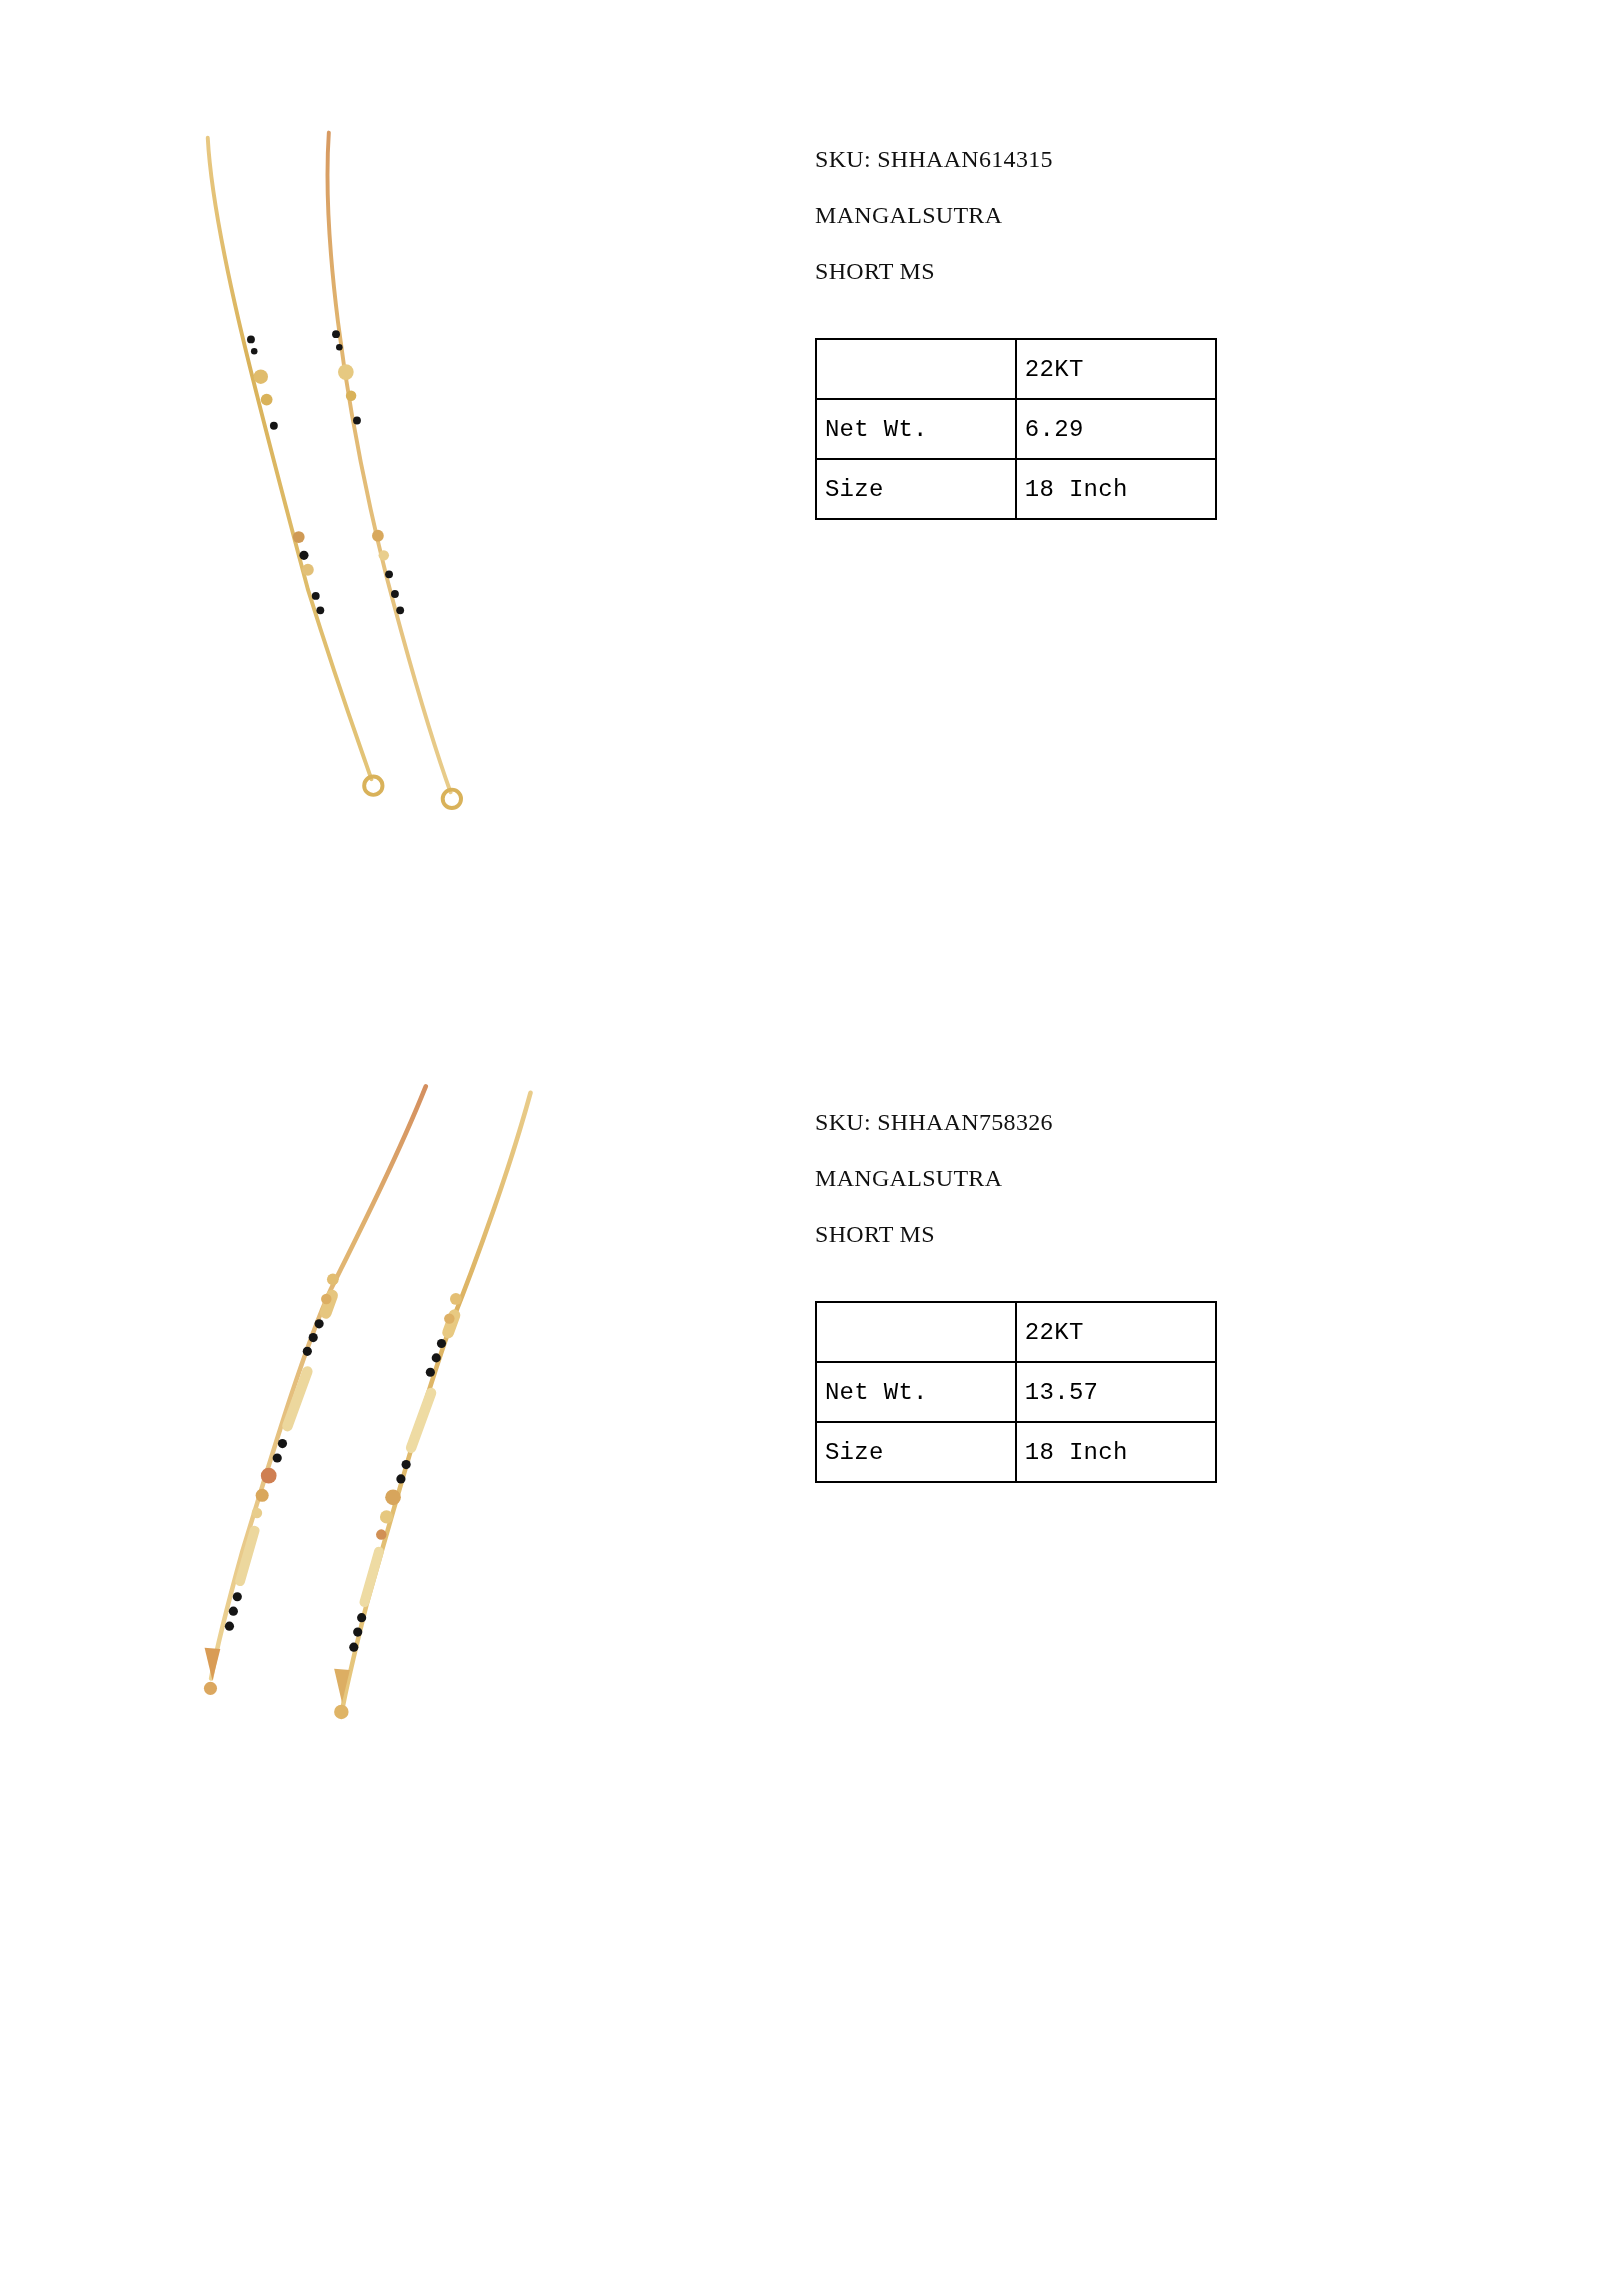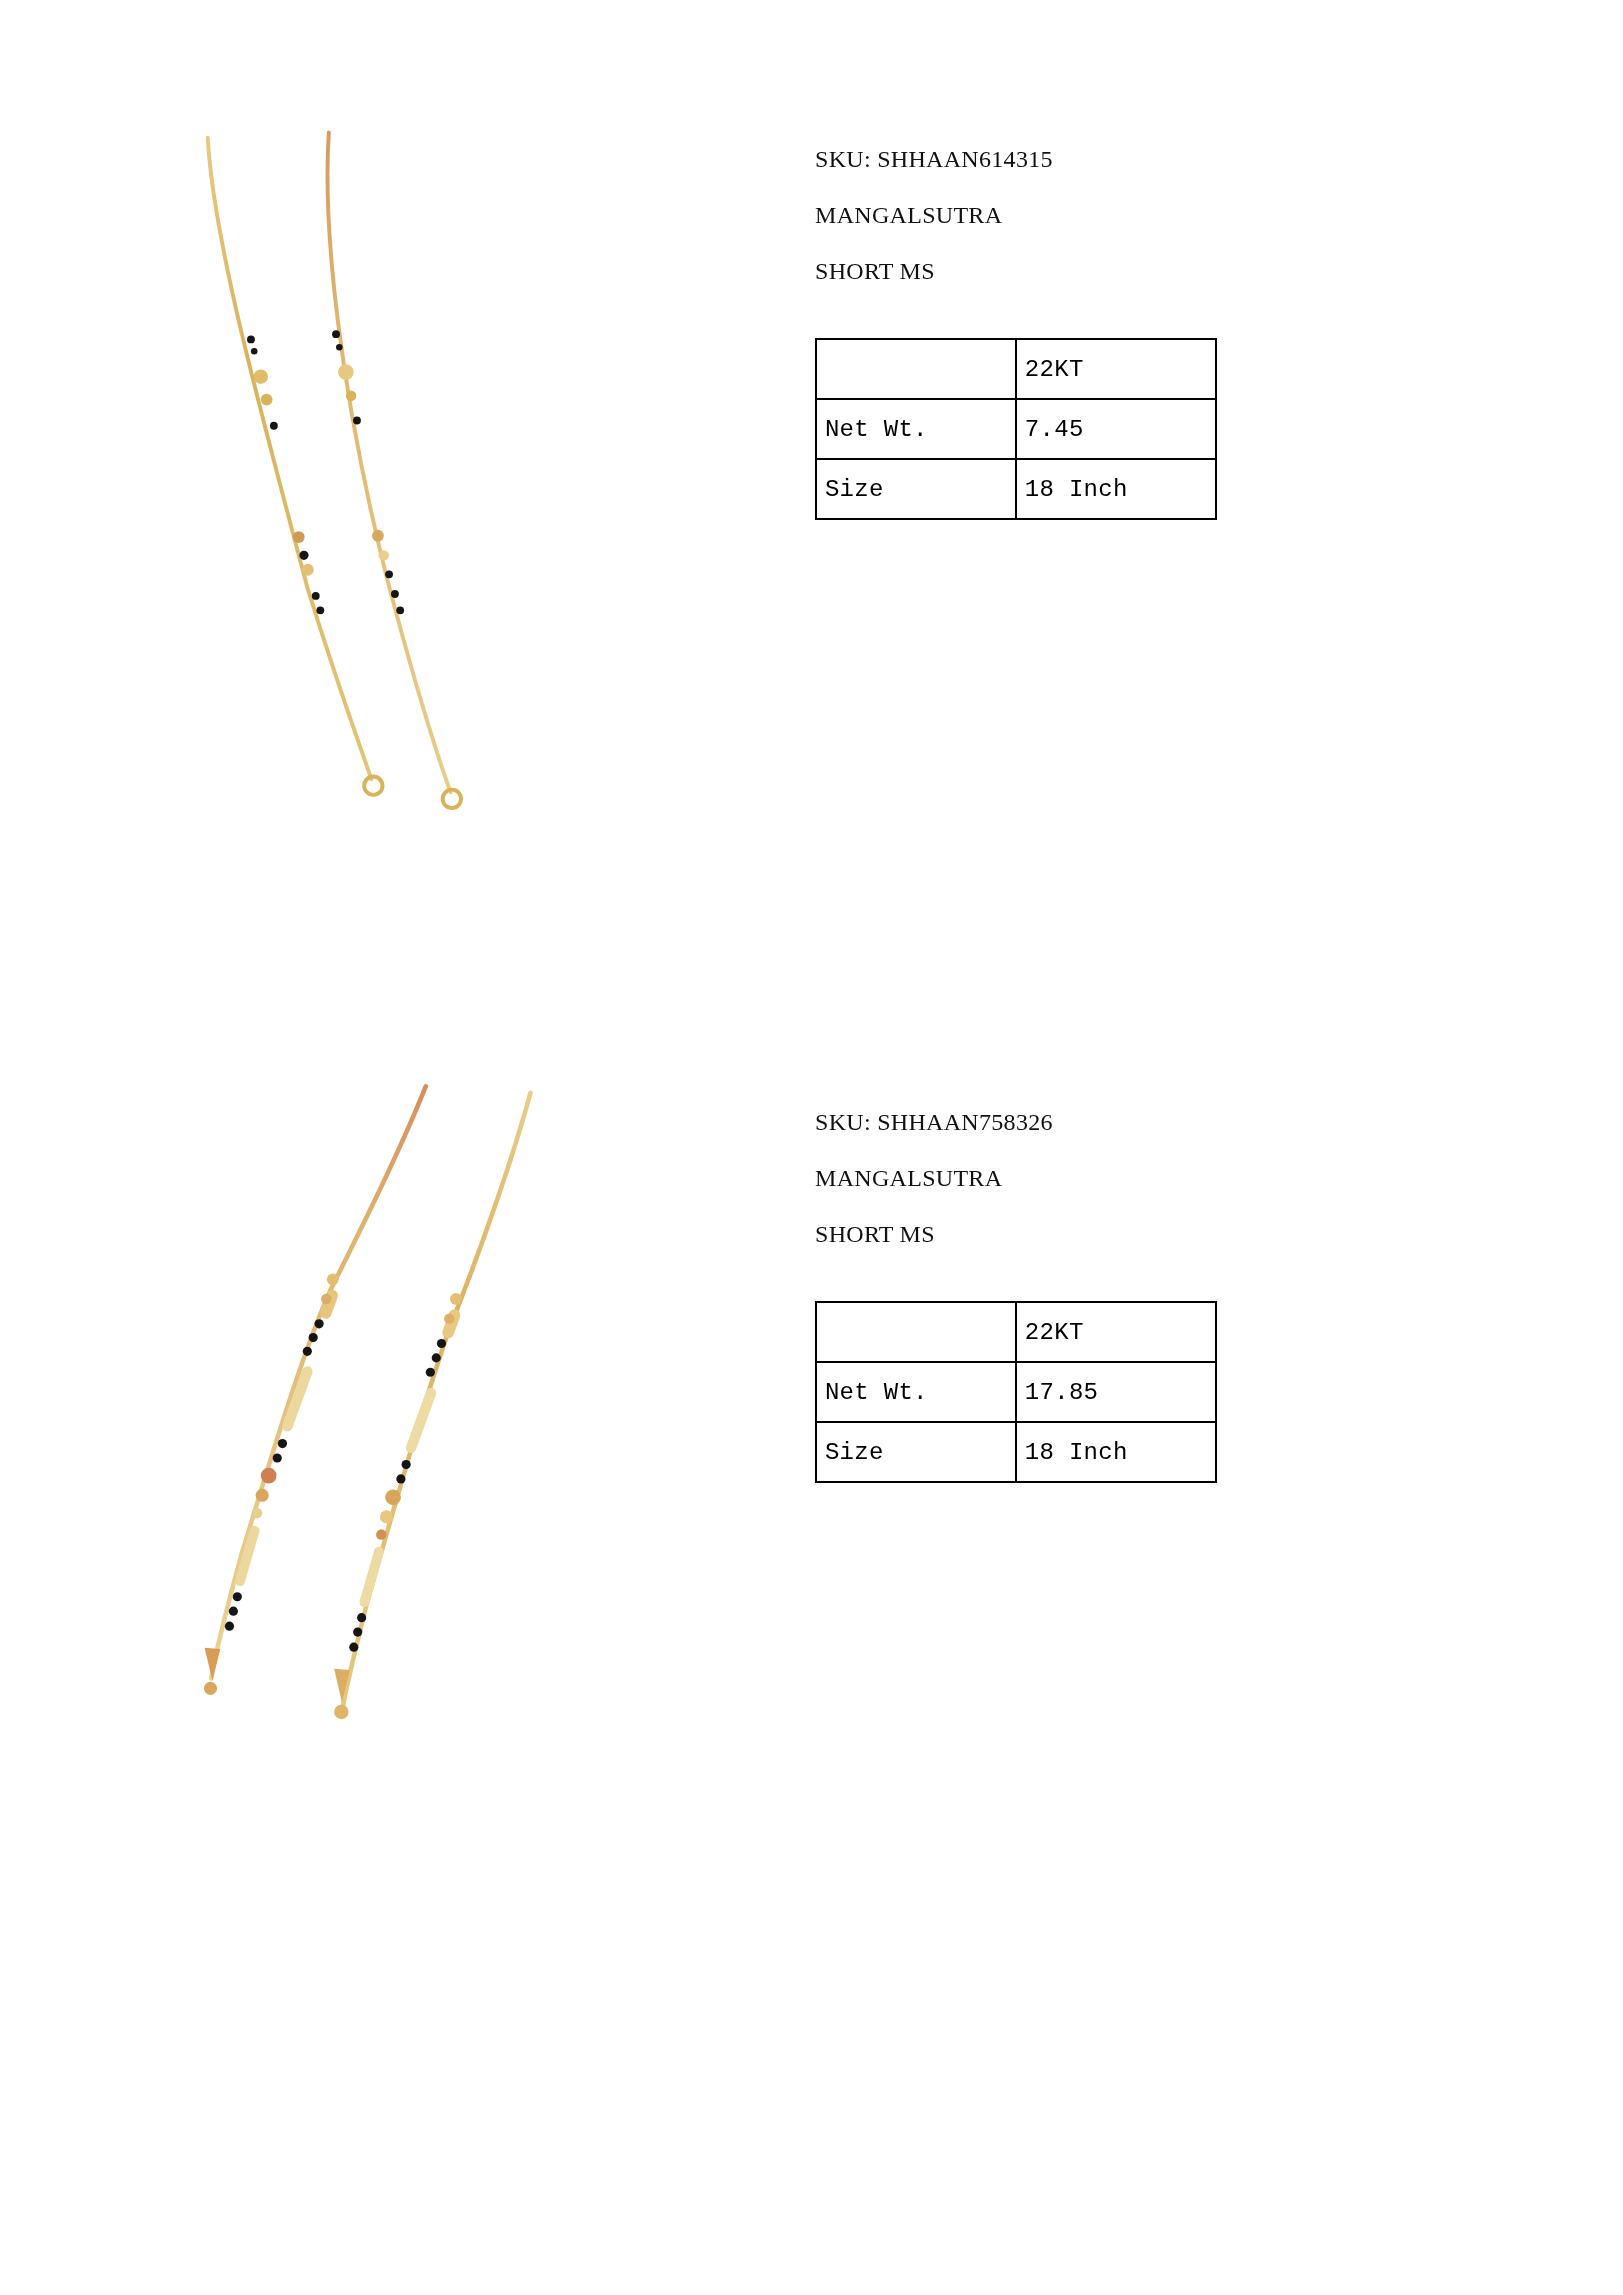--- a/index.html
+++ b/index.html
@@ -141,21 +141,21 @@
       <div class="info-line">SHORT MS</div>
 
       <table class="spec">
         <tbody>
             <tr>
           <td class="c1"></td>
           <td class="c2">22KT</td>
         </tr>
         <tr>
           <td class="c1">Net Wt.</td>
-          <td class="c2">7.45</td>
+          <td class="c2">6.29</td>
         </tr>
         <tr>
           <td class="c1">Size</td>
           <td class="c2">18 Inch</td>
         </tr>
       </tbody>
         </table>
     </div>
   </div>
 
@@ -228,21 +228,21 @@
       <div class="info-line">SHORT MS</div>
 
       <table class="spec">
         <tbody>
             <tr>
           <td class="c1"></td>
           <td class="c2">22KT</td>
         </tr>
         <tr>
           <td class="c1">Net Wt.</td>
-          <td class="c2">17.85</td>
+          <td class="c2">13.57</td>
         </tr>
         <tr>
           <td class="c1">Size</td>
           <td class="c2">18 Inch</td>
         </tr>
       </tbody>
         </table>
     </div>
   </div>
 

